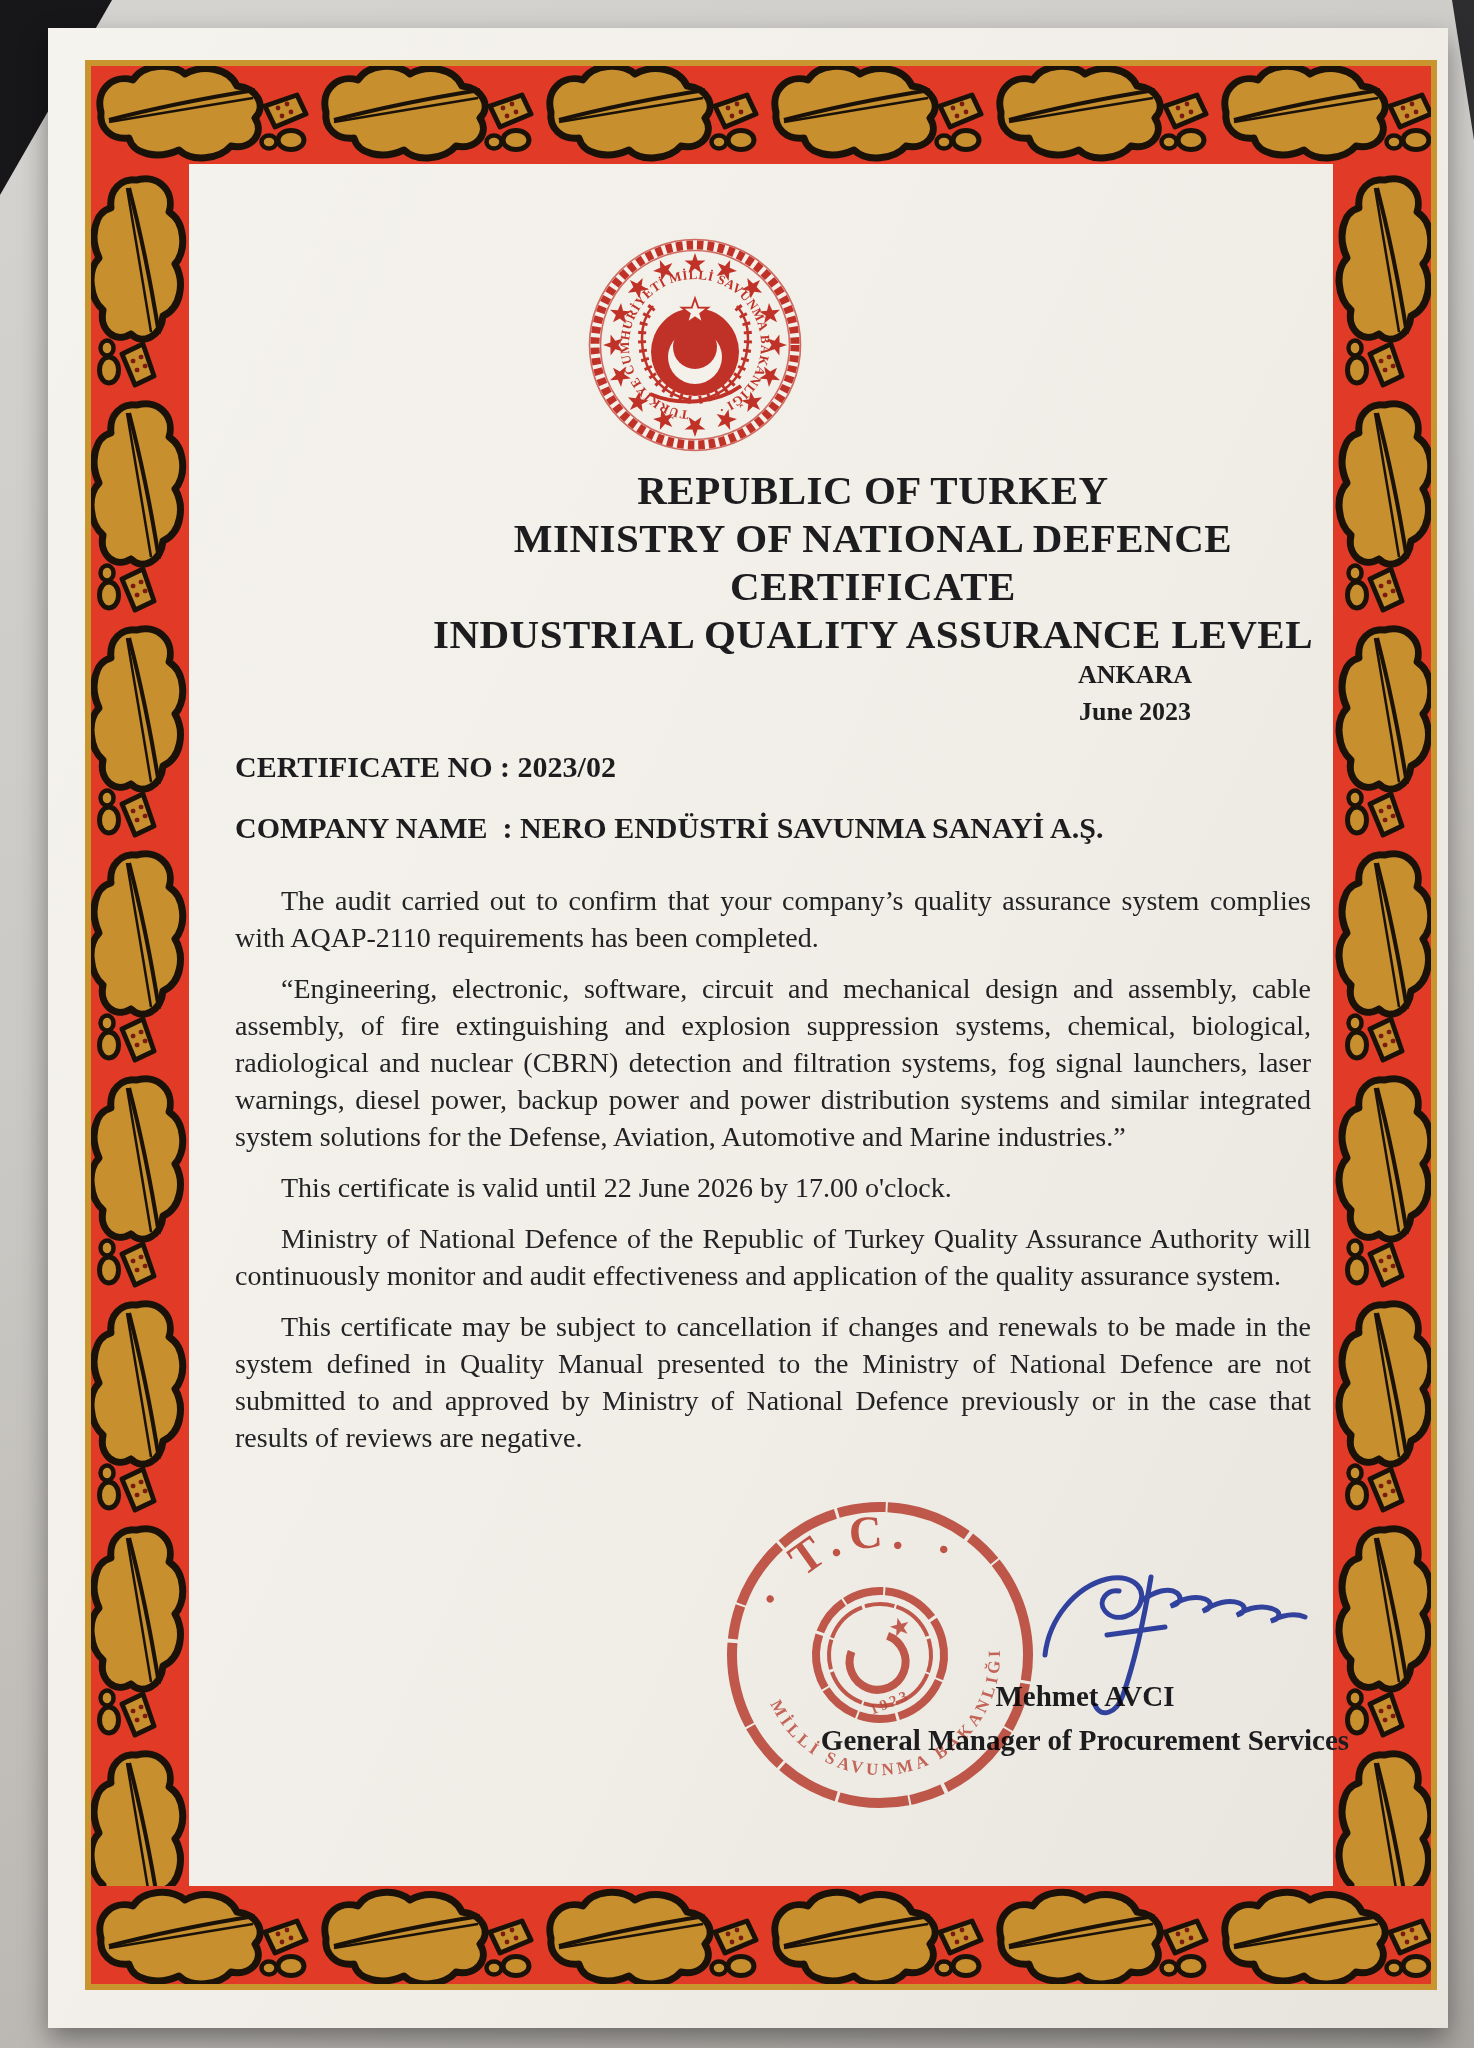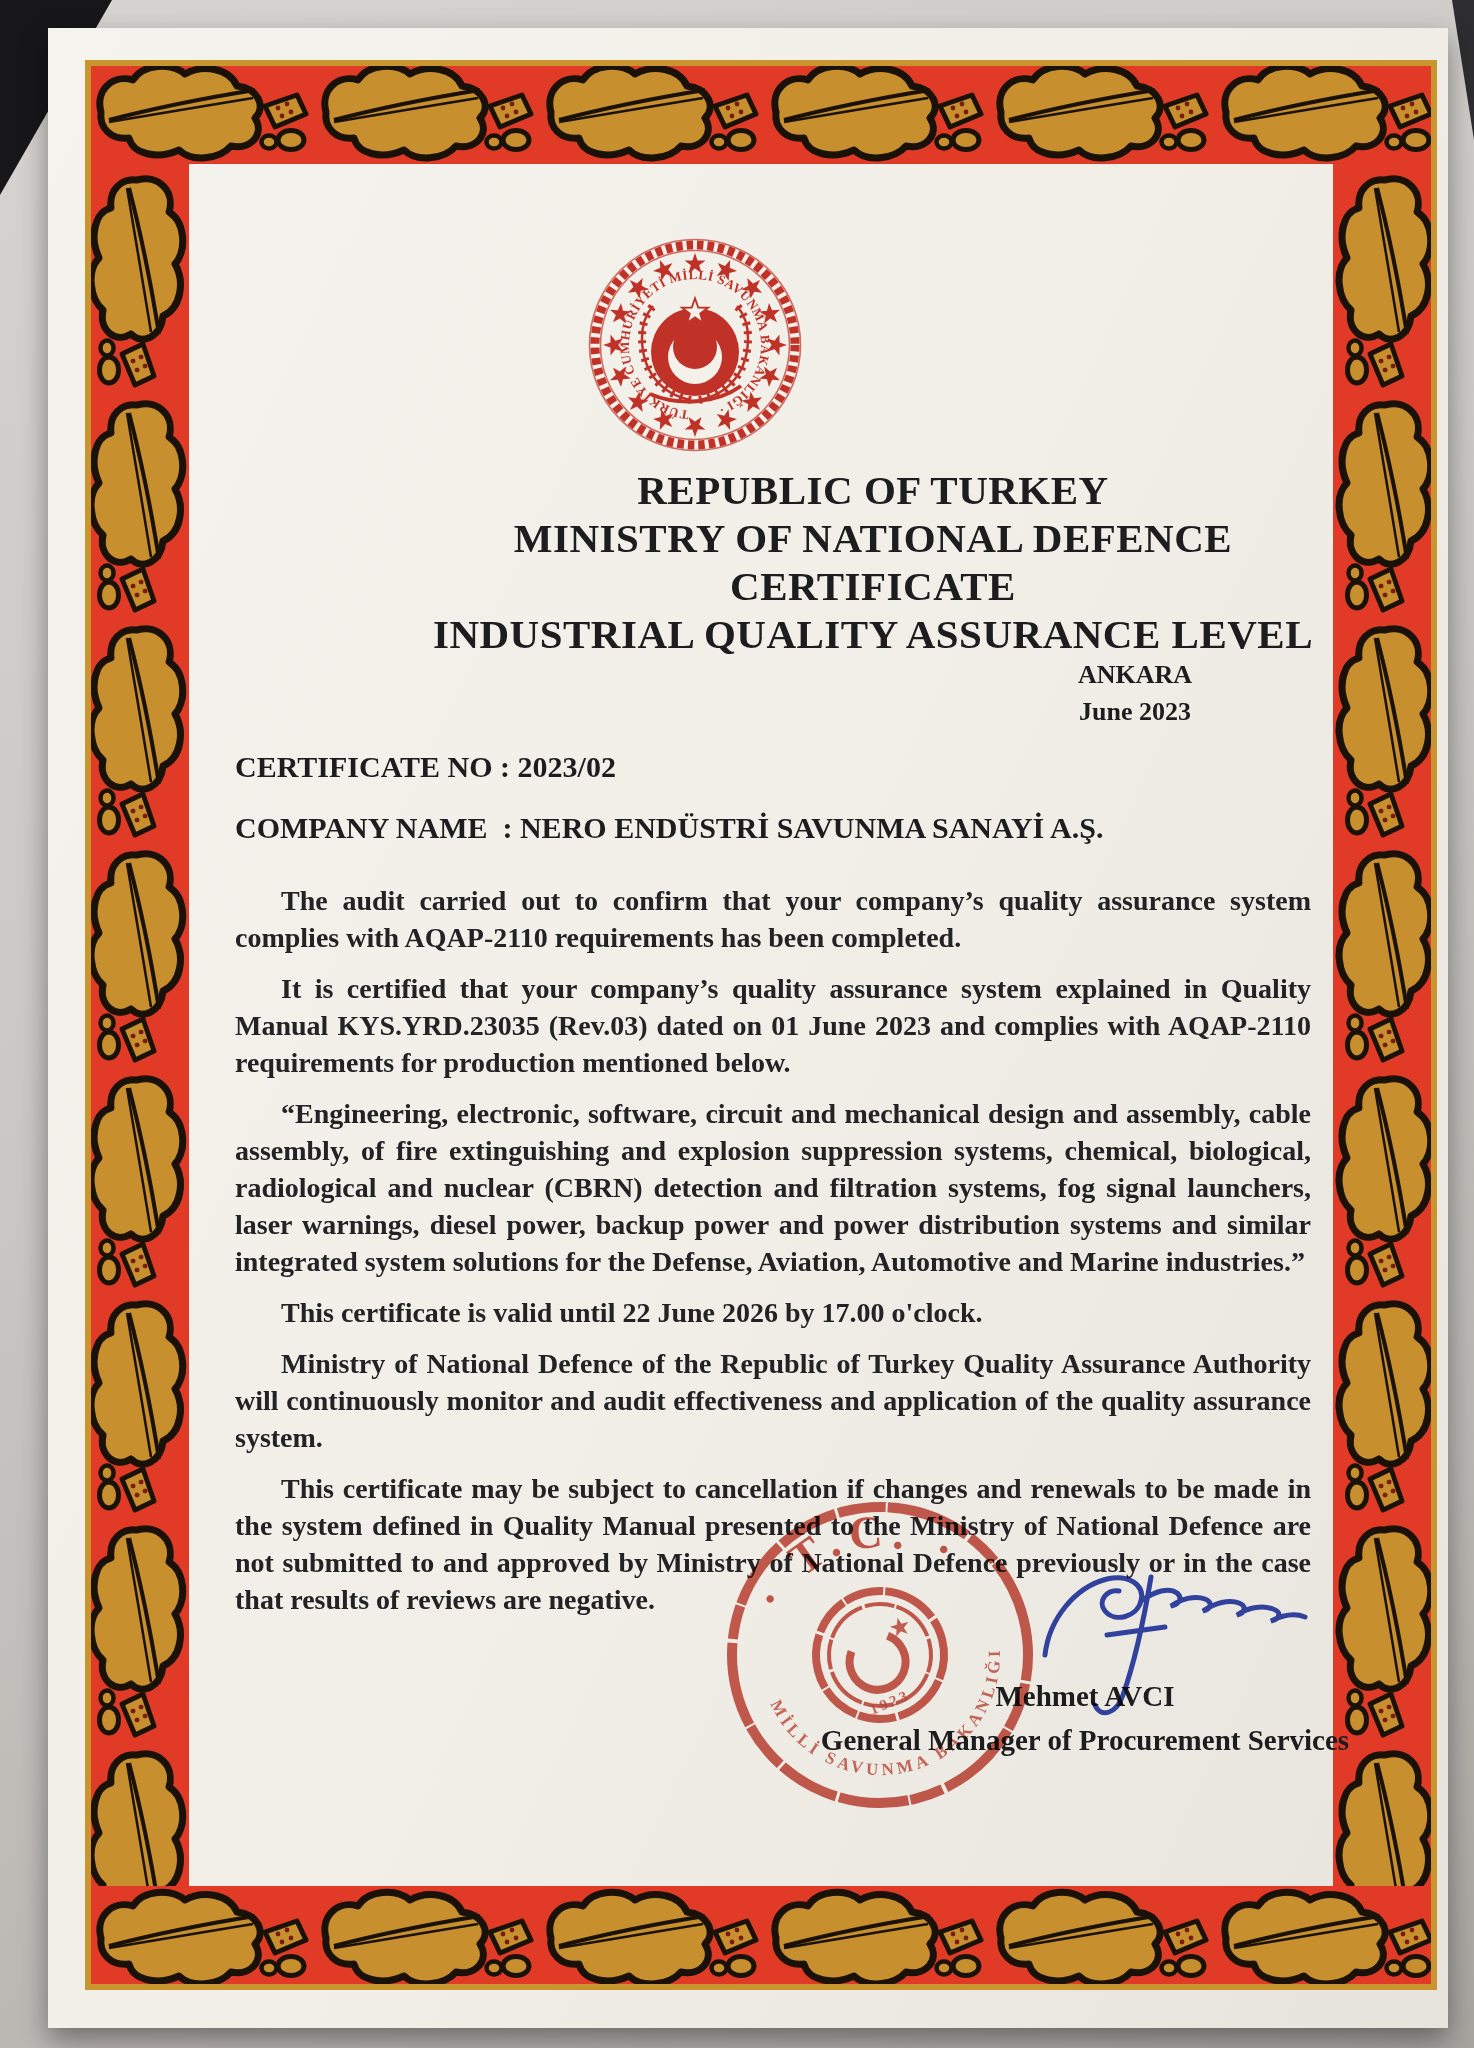--- a/index.html
+++ b/index.html
@@ -20,21 +20,21 @@
   .frame-svg{position:absolute;left:37px;top:32px;}
   .emblem-svg{position:absolute;left:520px;top:190px;}
   .title-block{position:absolute;left:141px;top:438px;width:1368px;text-align:center;
     font-weight:bold;font-size:41px;line-height:48px;letter-spacing:.5px;color:#1d1d1f;}
   .place-date{position:absolute;left:957px;top:628px;width:260px;text-align:center;
     font-weight:bold;font-size:26px;line-height:37px;color:#1d1d1f;}
   .cert-no{position:absolute;left:187px;top:722px;font-weight:bold;font-size:30px;color:#1d1d1f;}
   .company{position:absolute;left:187px;top:780px;font-weight:bold;font-size:30px;line-height:39px;color:#1d1d1f;}
   .company-address{margin-left:256px;}
   .paragraphs{position:absolute;left:187px;top:854px;width:1076px;
-    font-weight:bold;font-size:28px;line-height:37px;color:#232326;
+    font-weight:normal;font-size:28px;line-height:37px;color:#232326;
     text-align:justify;}
   .paragraphs p{margin:0 0 14px 0;text-indent:46px;}
   .sign-block{position:absolute;left:727px;top:1646px;width:620px;text-align:center;
     font-weight:bold;font-size:29px;line-height:44px;color:#1d1d1f;}
   .stamp-wrap{position:absolute;left:652px;top:1447px;width:360px;height:360px;
     transform:rotate(-14deg);mix-blend-mode:multiply;opacity:.93;}
   .sig-wrap{position:absolute;left:975px;top:1515px;mix-blend-mode:multiply;}
 </style>
 </head>
 <body>
@@ -142,21 +142,20 @@
     <div class="company">
       <div>
         <span>COMPANY NAME</span>&nbsp;
         <span>:</span>
         <span>NERO ENDÜSTRİ SAVUNMA SANAYİ A.Ş.</span>
       </div>
     </div>
 
     <div class="paragraphs">
       <p>The audit carried out to confirm that your company’s quality assurance system complies with AQAP-2110 requirements has been completed.</p>
-      <p>It is certified that your company’s quality assurance system explained in Quality Manual KYS.YRD.23035 (Rev.03) dated on 01 June 2023 and complies with AQAP-2110 requirements for production mentioned below.</p>
       <p>“Engineering, electronic, software, circuit and mechanical design and assembly, cable assembly, of fire extinguishing and explosion suppression systems, chemical, biological, radiological and nuclear (CBRN) detection and filtration systems, fog signal launchers, laser warnings, diesel power, backup power and power distribution systems and similar integrated system solutions for the Defense, Aviation, Automotive and Marine industries.”</p>
       <p>This certificate is valid until 22 June 2026 by 17.00 o'clock.</p>
       <p>Ministry of National Defence of the Republic of Turkey Quality Assurance Authority will continuously monitor and audit effectiveness and application of the quality assurance system.</p>
       <p>This certificate may be subject to cancellation if changes and renewals to be made in the system defined in Quality Manual presented to the Ministry of National Defence are not submitted to and approved by Ministry of National Defence previously or in the case that results of reviews are negative.</p>
     </div>
 
     <div class="sign-block">
       <div>Mehmet AVCI</div>
       <div>General Manager of Procurement Services</div>
     </div>

